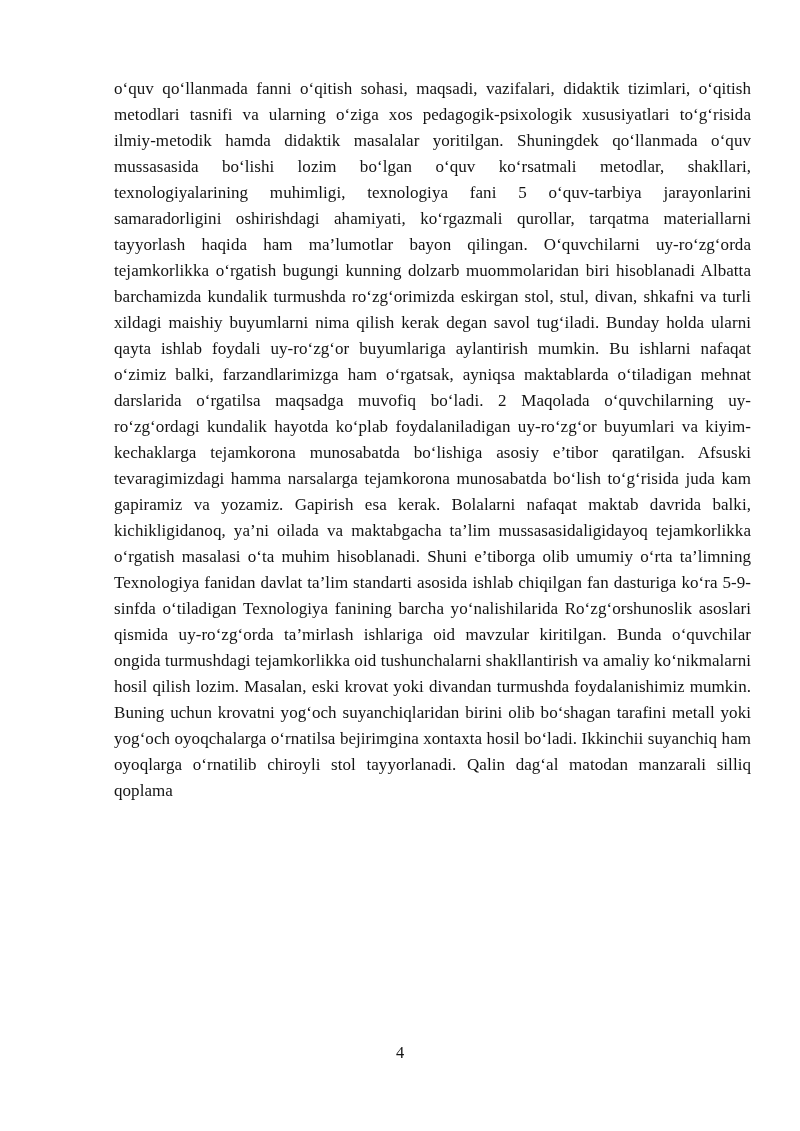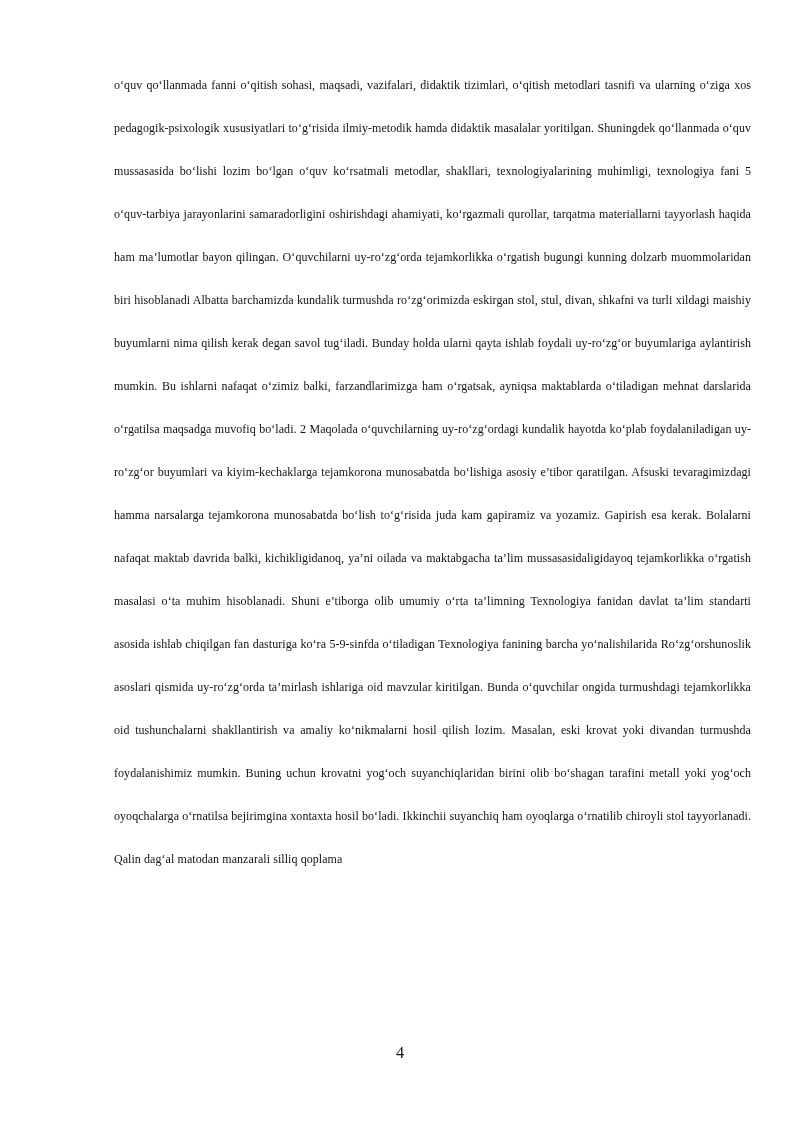--- a/index.html
+++ b/index.html
@@ -17,26 +17,26 @@
   .page {
     position: relative;
     width: 800px;
     height: 1131px;
     background: #ffffff;
     box-sizing: border-box;
   }
   .body-text {
     position: absolute;
     left: 114px;
-    top: 64px;
+    top: 76px;
     width: 637px;
     text-align: justify;
     text-justify: inter-word;
-    font-size: 12px;
-    line-height: 43px;
+    font-size: 17px;
+    line-height: 26px;
     color: #131313;
     letter-spacing: 0.05px;
     word-spacing: 0.1px;
     hyphens: none;
   }
   .body-text p {
     margin: 0;
     text-align: justify;
     text-indent: 0;
   }

